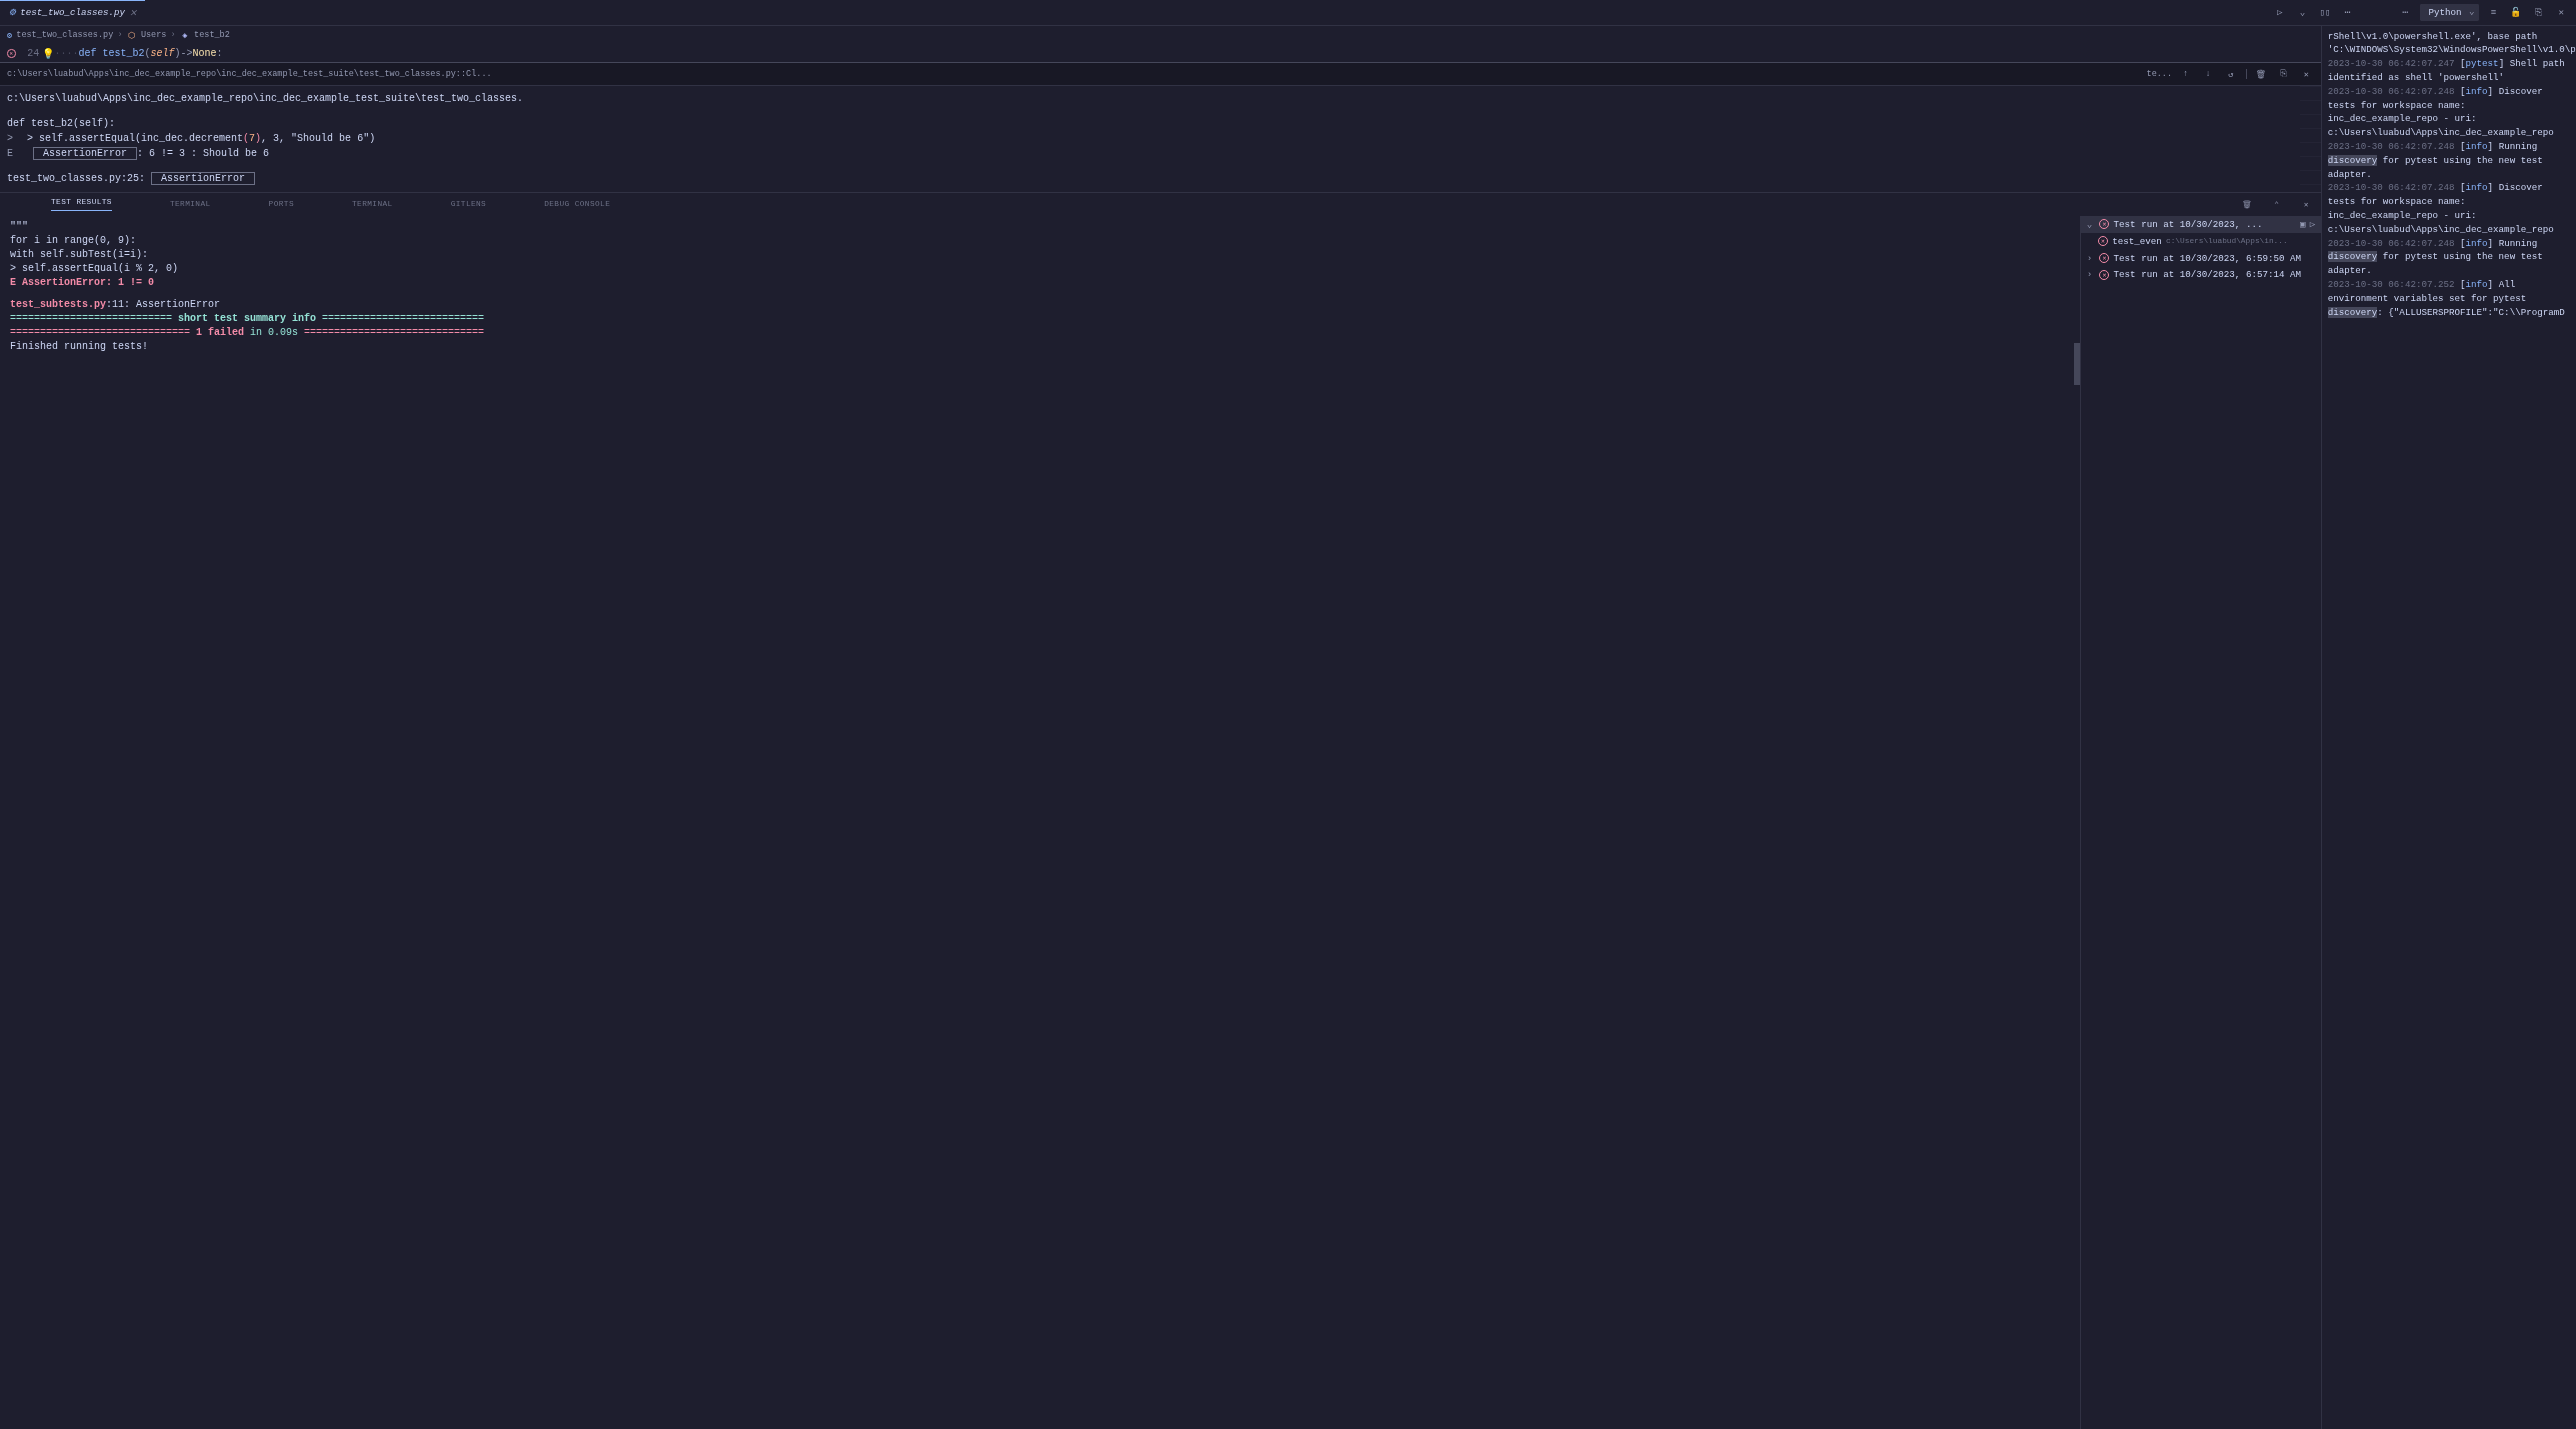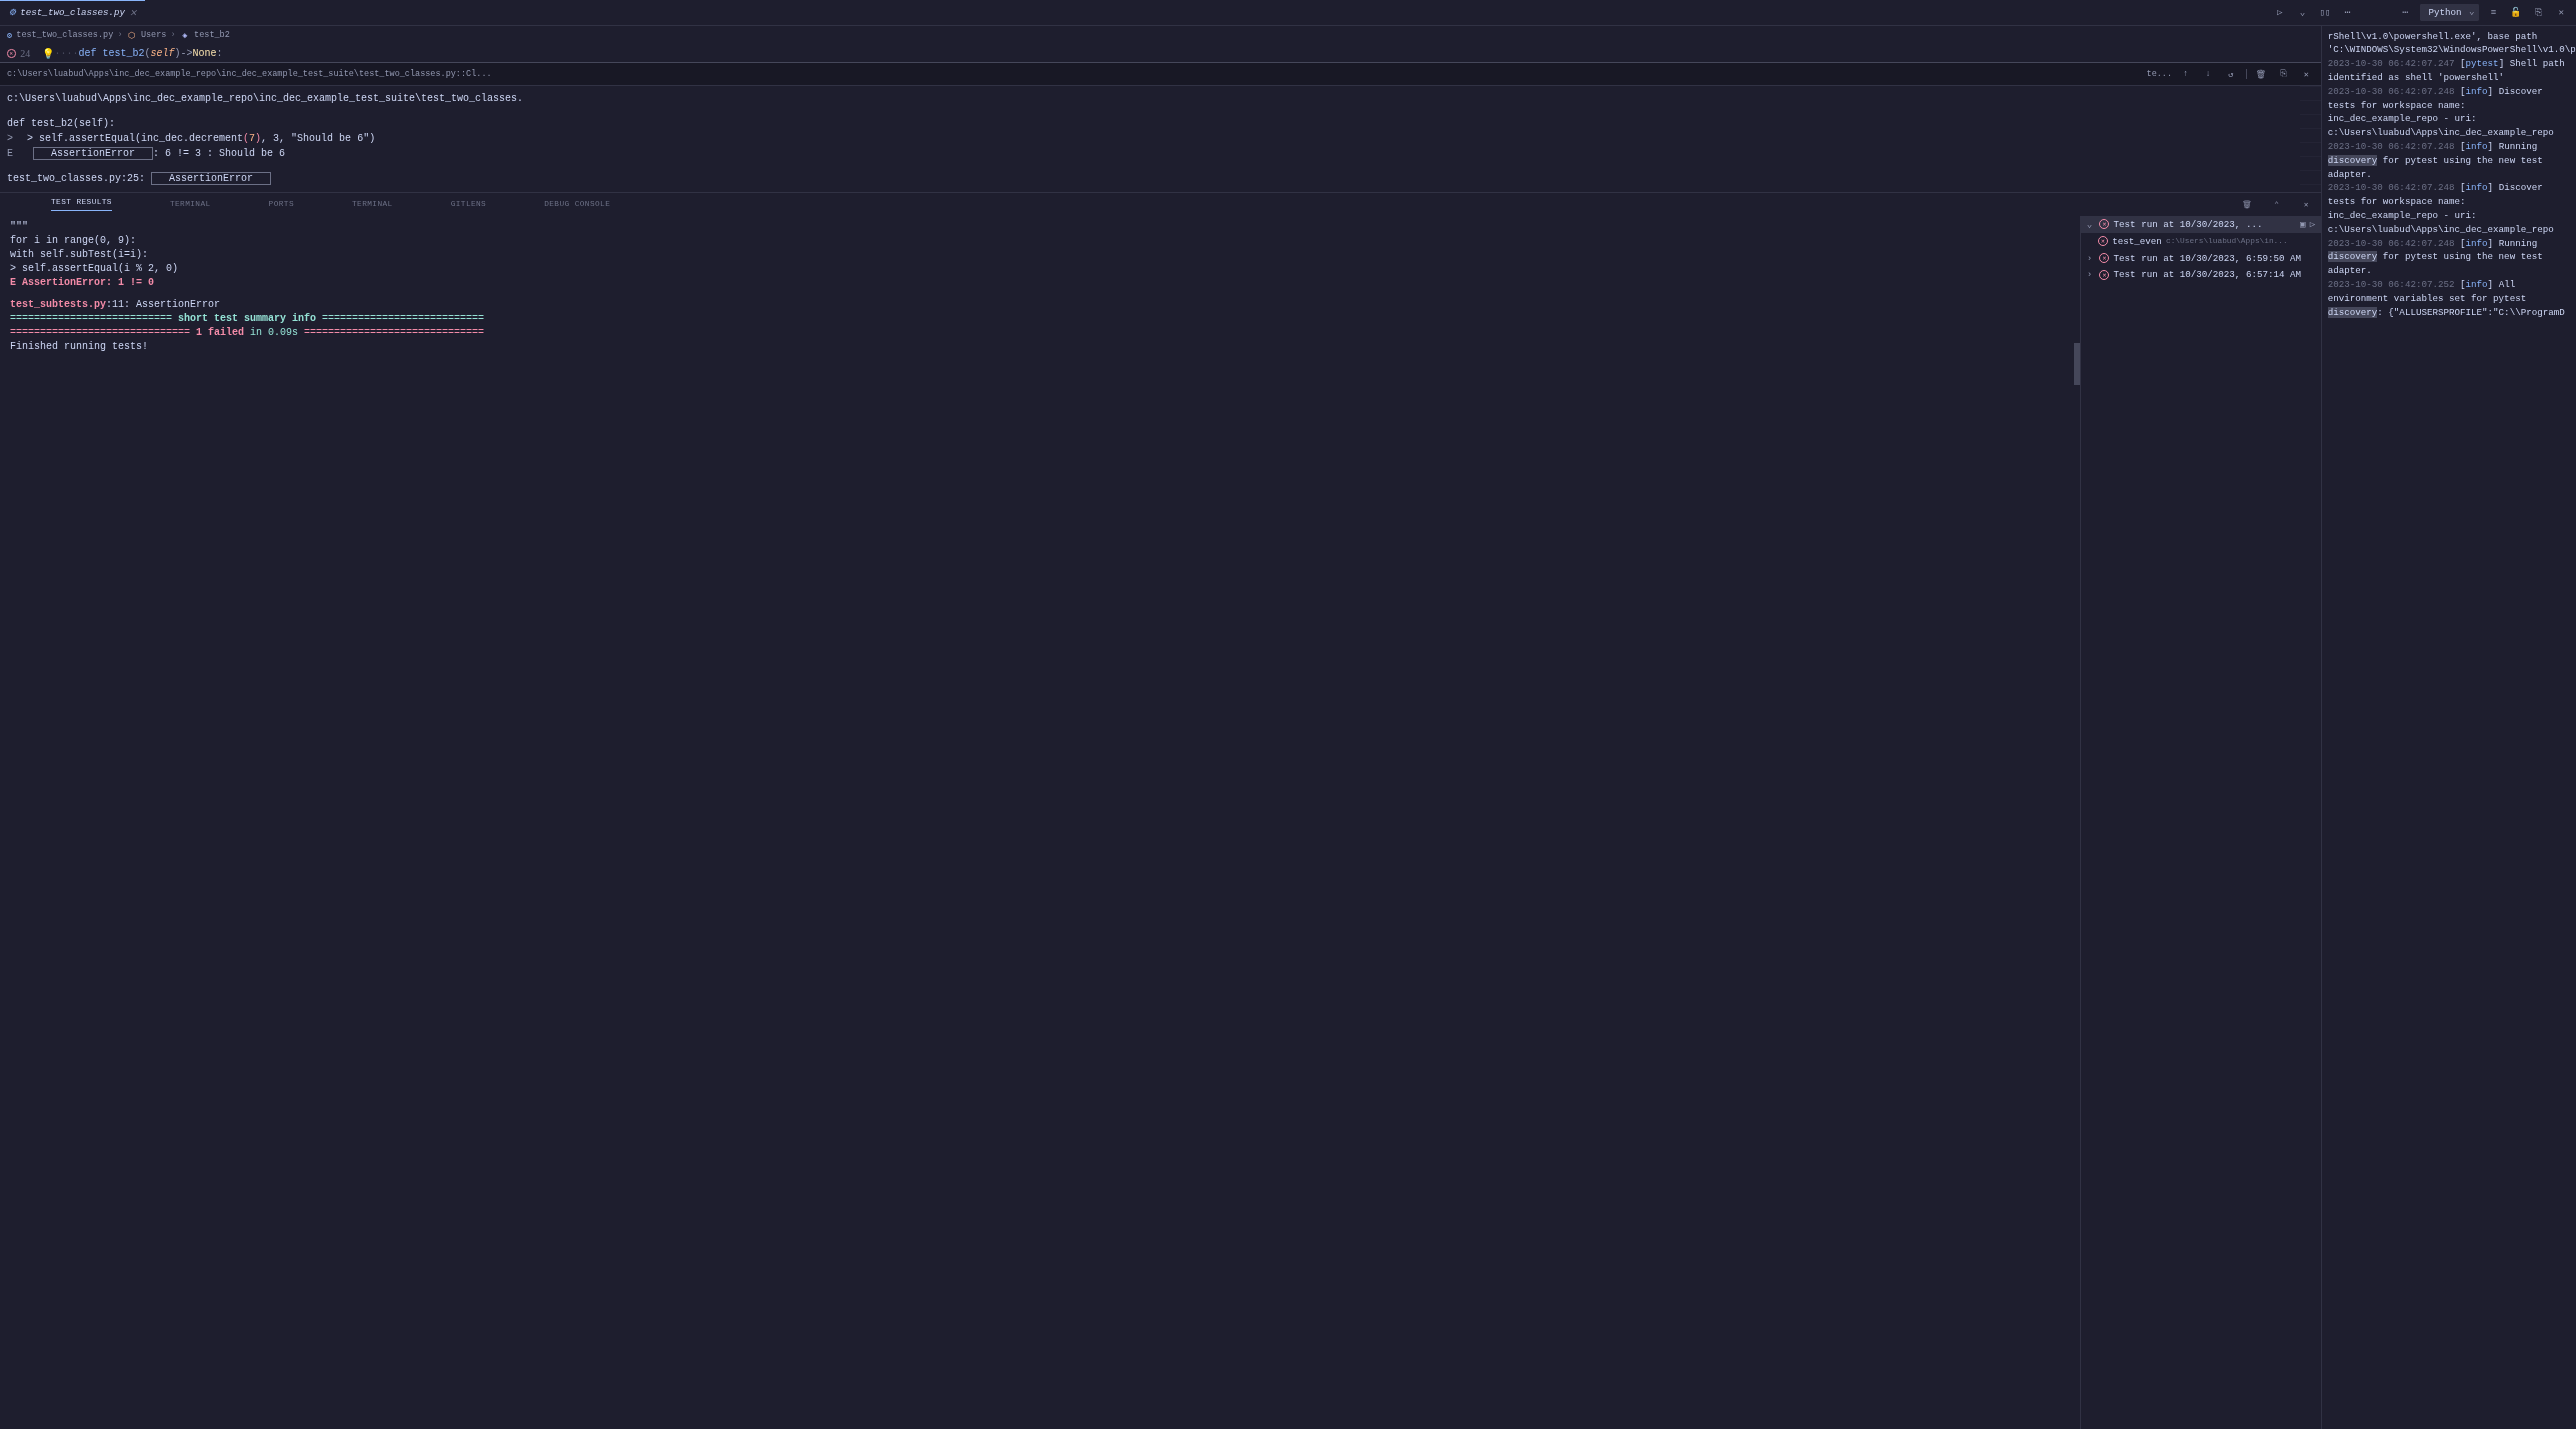--- a/index.html
+++ b/index.html
@@ -103,21 +103,21 @@
 .gutter .err-circle {
   width: 8.5px; height: 8.5px;
   border: 1.1px solid #f38ba8;
   border-radius: 50%;
   display: flex;
   align-items: center;
   justify-content: center;
   color: #f38ba8;
   font-size: 5.7px;
 }
-.lineno { color: #6c7086; margin-left: 2px; font-family: Liberation Serif, serif; }
+.lineno { color: #6c7086; margin-left: 9px; }
 .bulb { color: #f9e2af; }
 .kw { color: #89b4fa; }
 .fn { color: #89b4fa; }
 .param { color: #fab387; font-style: italic; }
 .type { color: #f9e2af; }
 .punct { color: #9399b2; }
 .arrow { color: #9399b2; }
 .peek-header {
   display: flex;
   align-items: center;
@@ -146,21 +146,21 @@
   width: 21px;
   height: 100%;
   background: linear-gradient(#313244 1.4px, transparent 1.4px);
   background-size: 100% 14px;
   opacity: 0.3;
 }
 .path-text { color: #cdd6f4; }
 .num { color: #fab387; }
 .err-token {
   border: 0.7px solid #6c7086;
-  padding: 0 17px;
+  padding: 0 9px;
   color: #cdd6f4;
 }
 .idx-marker { color: #9399b2; margin-right: 14px; }
 .panel {
   display: flex;
   flex-direction: column;
   border-top: 0.7px solid #313244;
   flex: 1;
   overflow: hidden;
 }

